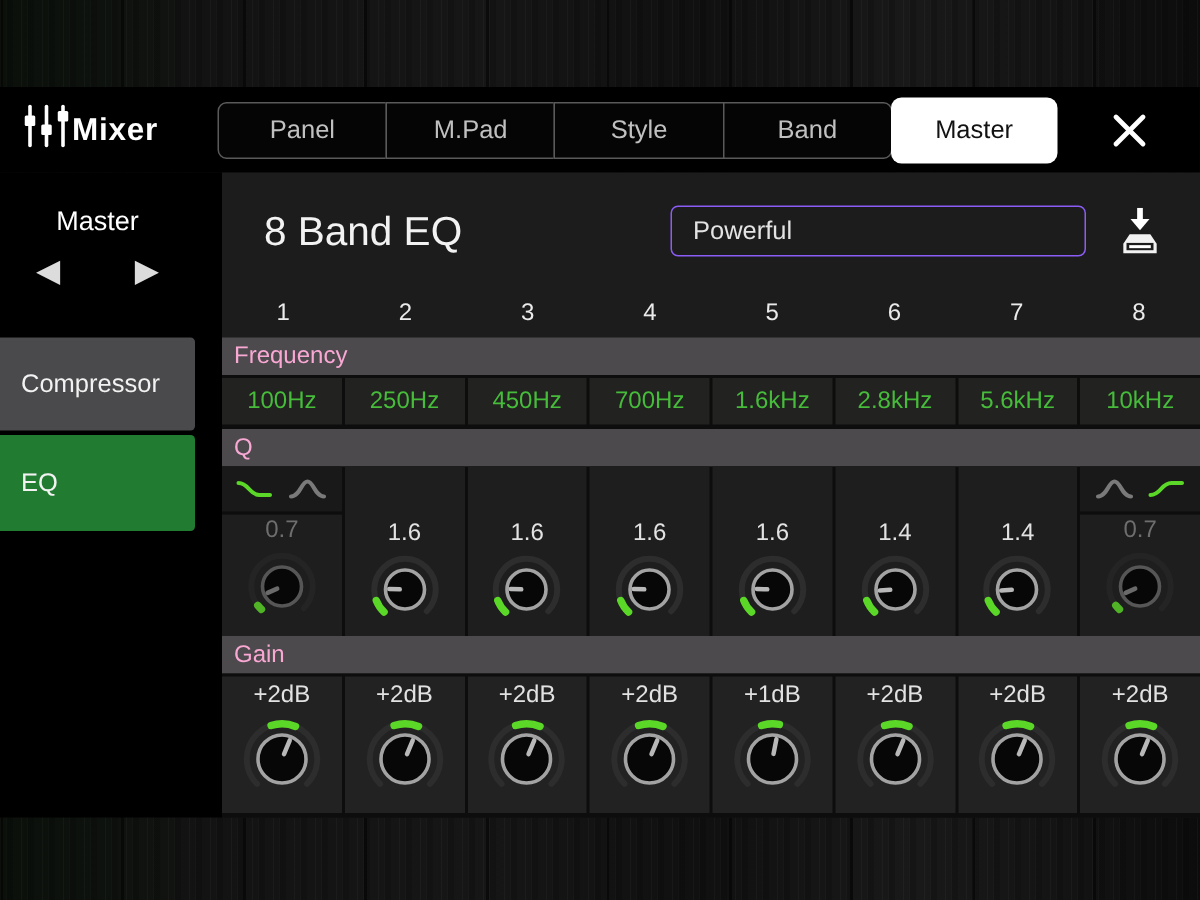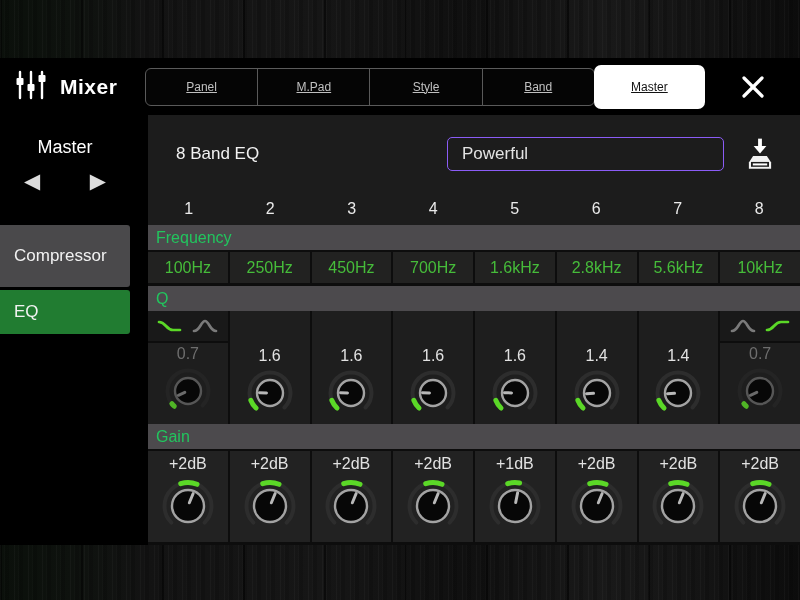--- a/index.html
+++ b/index.html
@@ -10,59 +10,59 @@
     background-image:
       repeating-linear-gradient(90deg, rgba(255,255,255,0.030) 0 1px, rgba(255,255,255,0) 1px 4px,
         rgba(255,255,255,0.014) 4px 5px, rgba(0,0,0,0.16) 5px 9px, rgba(255,255,255,0) 9px 14px),
       repeating-linear-gradient(90deg, rgba(0,0,0,0.5) 0 2px, rgba(0,0,0,0) 2px 81px),
       linear-gradient(90deg,#0b100b 0%,#0e120e 9%,#131313 18%,#161616 40%,#101010 58%,#191919 76%,#141414 88%,#0c0c0c 100%);
   }
   .app{ position:absolute; left:0; top:58px; width:800px; height:487px; }
 
   
   .titlebar{ height:57px; background:#000; display:flex; align-items:center; }
-  .title-group{ width:145px; display:flex; align-items:center; padding-left:14px; gap:12px; }
+  .title-group{ width:145px; display:flex; align-items:center; padding-left:14px; gap:0; }
   .app-title{ color:#fff; font-size:21px; font-weight:600; letter-spacing:0.5px; }
   .tabs{ width:560px; height:44px; display:flex; align-items:center; position:relative; }
   .tab{ flex:1; height:38px; display:flex; align-items:center; justify-content:center;
         background:#050505; border:1px solid #5a5a5a; margin-left:-1px;
-        color:#c0c0c0; font-size:12px; cursor:pointer;text-decoration:underline; }
+        color:#c0c0c0; font-size:17px; cursor:pointer; }
   .tab:first-child{ border-radius:6px 0 0 6px; margin-left:0; }
   .tab:nth-child(4){ border-radius:0 6px 6px 0; }
   .tab.active{ background:#fff; color:#121212; border:none; height:44px; border-radius:7px; z-index:2; font-weight:500; }
   .close-area{ flex:1; display:flex; justify-content:center; }
   .close-btn{ background:none; border:none; padding:6px; cursor:pointer; line-height:0; }
 
   
   .content{ display:flex; height:430px; background:#000; }
   .sidebar{ width:130px; display:flex; flex-direction:column; }
   .part-nav{ height:110px; padding-top:22px; }
   .part-label{ text-align:center; color:#fff; font-size:18px; }
   .part-arrows{ display:flex; justify-content:space-between; padding:12px 24px 0 24px; }
   .arrow{ color:#dcdcdc; font-size:21px; line-height:1; cursor:pointer; }
   .side-item{ height:62px; margin-bottom:3px; display:flex; align-items:center;
               padding-left:14px; color:#f2f2f2; font-size:17px;
               background:#4a494b; border-radius:0 3px 3px 0; cursor:pointer; }
-  .side-item.active{ background:var(--accent-green,#217c31); height:44px; }
+  .side-item.active{ background:var(--accent-green,#217c31); height:64px; }
 
   .gap{ width:18px; }
   .main{ flex:1; background:#1c1c1c; display:flex; flex-direction:column; }
 
   
   .eq-header{ height:78px; display:flex; align-items:center; }
-  .eq-title{ color:#f2f2f2; font-size:17px; margin-left:28px; }
+  .eq-title{ color:#f2f2f2; font-size:27px; margin-left:28px; }
   .preset-box{ margin-left:auto; width:277px; height:34px; border:1px solid #8b5cf6; border-radius:5px;
                display:flex; align-items:center; padding-left:14px; color:#e3e3e3; font-size:17px; cursor:pointer; }
   .save-btn{ background:none; border:none; margin:0 22px 0 18px; padding:0; line-height:0; cursor:pointer; }
 
   
   .band-numbers{ height:32px; display:flex; }
   .band-num{ flex:1; display:flex; align-items:center; justify-content:center;
              color:#eaeaea; font-size:16px; }
-  .section-bar{ height:25px; background:var(--section-bar,#4c4a4d); color:#22c55e; font-size:16px;
+  .section-bar{ height:25px; background:var(--section-bar,#4c4a4d); color:#f9a8d4; font-size:16px;
                 display:flex; align-items:center; padding-left:8px; }
   .cells{ display:flex; gap:2px; background:#0d0d0d; }
   .cells.freq{ height:36px; padding:2px 0 3px 0; }
   .freq-cell{ flex:1; background:#222221; display:flex; align-items:center; justify-content:center;
               color:var(--value-green,#46bc3a); font-size:16px; cursor:pointer; }
   .cells.qrow{ flex:1; padding-top:0; }
   .q-col{ flex:1; background:#1e1e1e; display:flex; flex-direction:column; }
   .shape-box{ height:32px; display:flex; align-items:center; justify-content:center; gap:9px;
               background:#191919; border-bottom:2px solid #0d0d0d; }
   .shape-btn{ line-height:0; cursor:pointer; }

